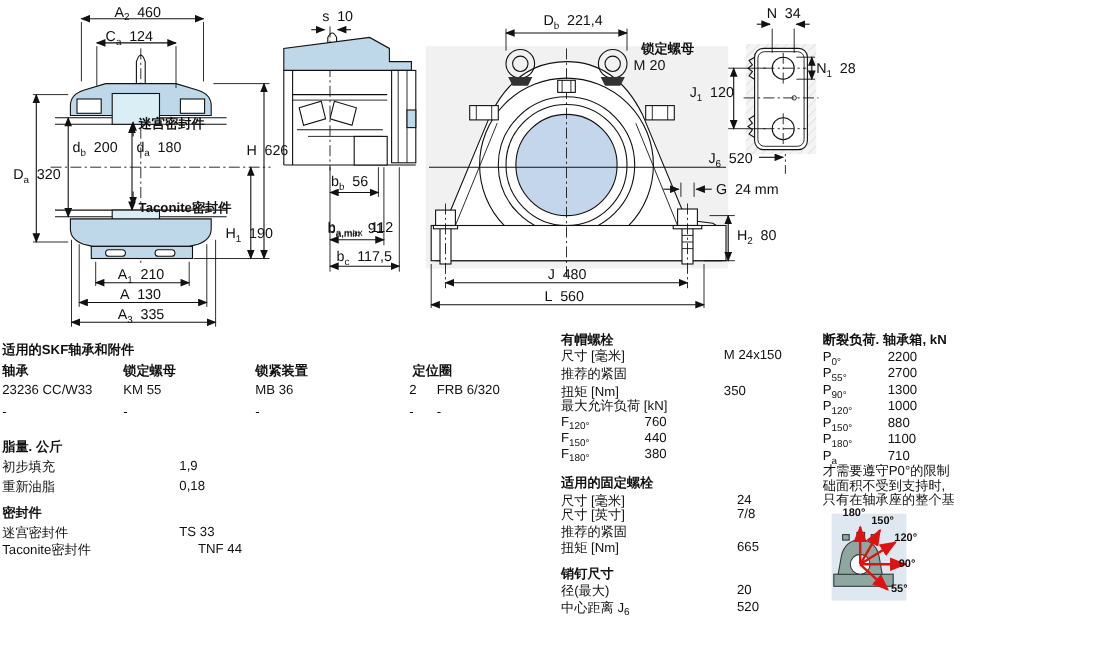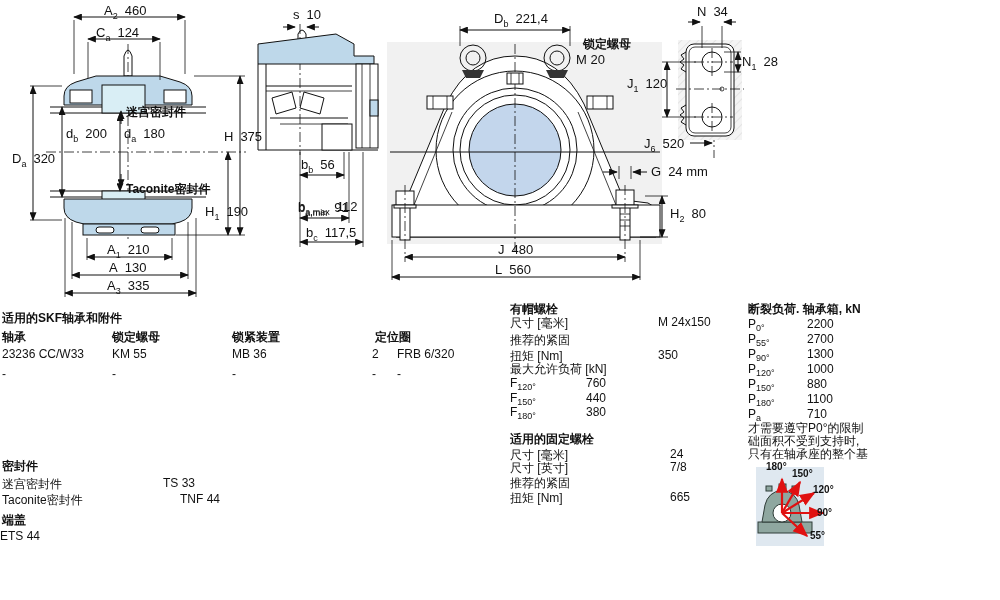--- a/index.html
+++ b/index.html
@@ -218,21 +218,21 @@
     <line class="th" x1="662" y1="117" x2="696" y2="117"></line>
     <line class="ln" x1="667" y1="62" x2="667" y2="117" marker-start="url(#arr)" marker-end="url(#arr)"></line>
   </g>
 </svg>
 
 <div class="dim" style="left:104px;top:3px"><span>A</span><sub>2</sub><span class="v">460</span></div>
 <div class="dim" style="left:96px;top:25px"><span>C</span><sub>a</sub><span class="v">124</span></div>
 <div class="cn" style="left:126px;top:104px">迷宫密封件</div>
 <div class="dim" style="left:66px;top:126px"><span>d</span><sub>b</sub><span class="v">200</span></div>
 <div class="dim" style="left:124px;top:126px"><span>d</span><sub>a</sub><span class="v">180</span></div>
-<div class="dim" style="left:224px;top:129px"><span>H</span><sub></sub><span class="v">375</span></div>
+<div class="dim" style="left:224px;top:129px"><span>H</span><sub></sub><span class="v">626</span></div>
 <div class="dim" style="left:12px;top:151px"><span>D</span><sub>a</sub><span class="v">320</span></div>
 <div class="cn" style="left:126px;top:181px">Taconite密封件</div>
 <div class="dim" style="left:205px;top:204px"><span>H</span><sub>1</sub><span class="v">190</span></div>
 <div class="dim" style="left:107px;top:242px"><span>A</span><sub>1</sub><span class="v">210</span></div>
 <div class="dim" style="left:109px;top:260px"><span>A</span><sub></sub><span class="v">130</span></div>
 <div class="dim" style="left:107px;top:278px"><span>A</span><sub>3</sub><span class="v">335</span></div>
 
 <div class="dim" style="left:293px;top:7px"><span>s</span><sub></sub><span class="v">10</span></div>
 <div class="dim" style="left:301px;top:157px"><span>b</span><sub>b</sub><span class="v">56</span></div>
 <div class="dim" style="left:298px;top:200px"><span>b</span><sub>a,min</sub><span class="v">91</span></div>
@@ -263,33 +263,36 @@
   <span class="lbl" style="left:230px;top:39px">MB 36</span>
   <span class="lbl" style="left:370px;top:39px">2</span>
   <span class="lbl" style="left:395px;top:39px">FRB 6/320</span>
   <span class="lbl" style="left:0;top:59px">-</span>
   <span class="lbl" style="left:110px;top:59px">-</span>
   <span class="lbl" style="left:230px;top:59px">-</span>
   <span class="lbl" style="left:370px;top:59px">-</span>
   <span class="lbl" style="left:395px;top:59px">-</span>
 </div>
 
+<div class="sec" style="left:2px;top:396px;width:250px;height:58px">
+  <span class="ttl" style="left:0;top:2px">脂量. 公斤</span>
+  <span class="lbl" style="left:0;top:20px">初步填充</span>
+  <span class="val" style="left:161px;top:20px">1,9</span>
+  <span class="lbl" style="left:0;top:38px">重新油脂</span>
+  <span class="val" style="left:161px;top:38px">0,18</span>
+</div>
 
 <div class="sec" style="left:2px;top:456px;width:250px;height:52px">
   <span class="ttl" style="left:0;top:2px">密封件</span>
   <span class="lbl" style="left:0;top:20px">迷宫密封件</span>
   <span class="val" style="left:161px;top:20px">TS 33</span>
   <span class="lbl" style="left:0;top:36px">Taconite密封件</span>
   <span class="val" style="left:178px;top:36px">TNF 44</span>
 </div>
 
-<div class="sec" style="left:2px;top:510px;width:250px;height:40px">
-  <span class="ttl" style="left:0;top:2px">端盖</span>
-  <span class="lbl" style="left:-2px;top:19px">ETS 44</span>
-</div>
 
 <div class="sec" style="left:510px;top:301px;width:230px;height:125px">
   <span class="ttl" style="left:0;top:0">有帽螺栓</span>
   <span class="lbl" style="left:0;top:14px">尺寸 [毫米]</span>
   <span class="val" style="left:148px;top:14px">M 24x150</span>
   <span class="lbl" style="left:0;top:31px">推荐的紧固</span>
   <span class="lbl" style="left:0;top:47px">扭矩 [Nm]</span>
   <span class="val" style="left:148px;top:47px">350</span>
   <span class="lbl" style="left:0;top:60px">最大允许负荷 [kN]</span>
   <span class="lbl" style="left:0;top:75px"><span>F</span><sub>120°</sub></span>
@@ -304,20 +307,27 @@
   <span class="ttl" style="left:0;top:0">适用的固定螺栓</span>
   <span class="lbl" style="left:0;top:16px">尺寸 [毫米]</span>
   <span class="val" style="left:160px;top:16px">24</span>
   <span class="lbl" style="left:0;top:29px">尺寸 [英寸]</span>
   <span class="val" style="left:160px;top:29px">7/8</span>
   <span class="lbl" style="left:0;top:44px">推荐的紧固</span>
   <span class="lbl" style="left:0;top:59px">扭矩 [Nm]</span>
   <span class="val" style="left:160px;top:59px">665</span>
 </div>
 
+<div class="sec" style="left:510px;top:513px;width:230px;height:50px">
+  <span class="ttl" style="left:0;top:0">销钉尺寸</span>
+  <span class="lbl" style="left:0;top:16px">径(最大)</span>
+  <span class="val" style="left:160px;top:16px">20</span>
+  <span class="lbl" style="left:0;top:31px"><span>中心距离 J</span><sub>6</sub></span>
+  <span class="val" style="left:160px;top:31px">520</span>
+</div>
 
 <div class="sec" style="left:748px;top:301px;width:250px;height:160px">
   <span class="ttl" style="left:0;top:0">断裂负荷. 轴承箱, kN</span>
   <span class="lbl" style="left:0;top:16px"><span>P</span><sub>0°</sub></span>
   <span class="val" style="left:59px;top:16px">2200</span>
   <span class="lbl" style="left:0;top:31px"><span>P</span><sub>55°</sub></span>
   <span class="val" style="left:59px;top:31px">2700</span>
   <span class="lbl" style="left:0;top:46px"><span>P</span><sub>90°</sub></span>
   <span class="val" style="left:59px;top:46px">1300</span>
   <span class="lbl" style="left:0;top:61px"><span>P</span><sub>120°</sub></span>

